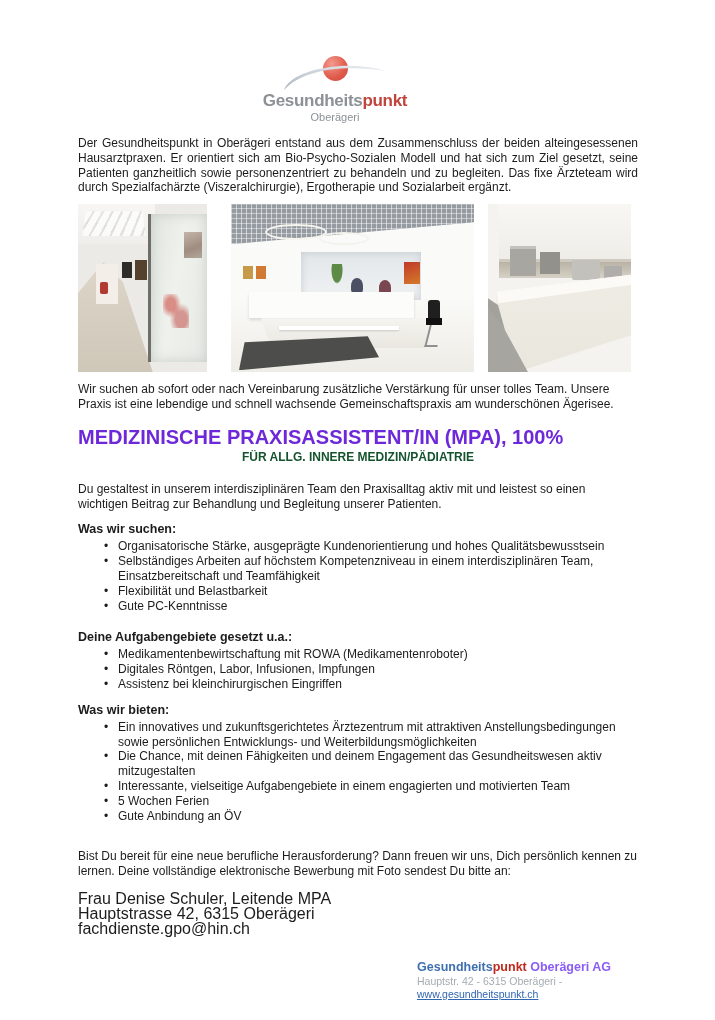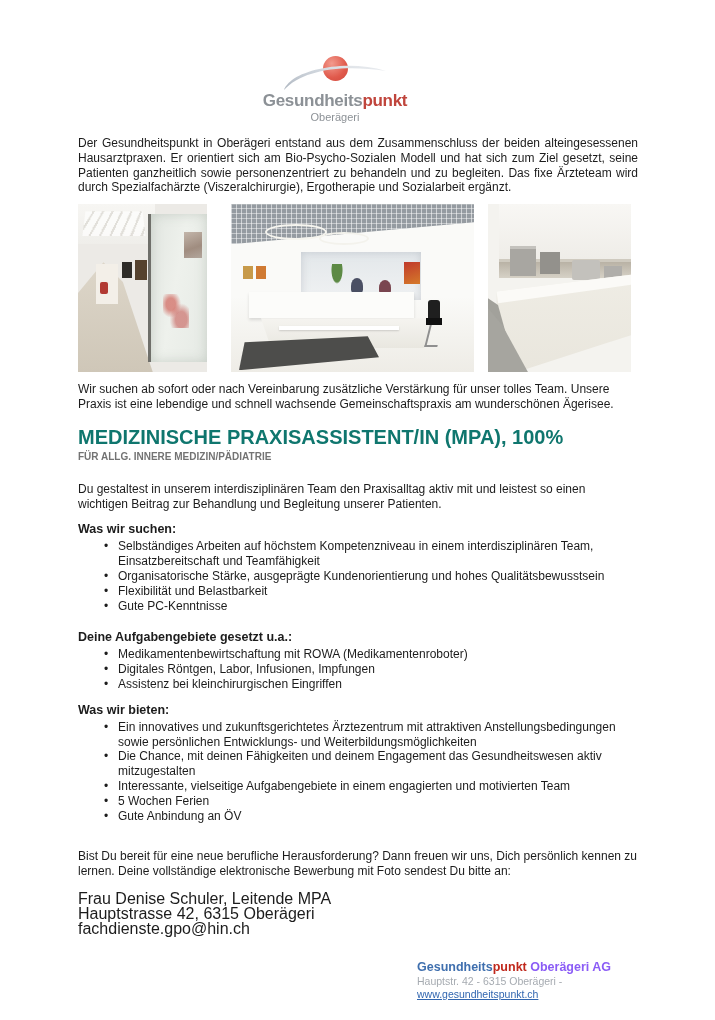--- a/index.html
+++ b/index.html
@@ -17,22 +17,22 @@
   .logo-brand { font-size:17px; font-weight:700; letter-spacing:-0.3px; line-height:17px; }
   .logo-brand .g1 { color:#8c9196; }
   .logo-brand .g2 { color:#c0453c; }
   .logo-loc { font-size:11px; color:#8c9196; margin-top:2px; }
 
   
   p.body { font-size:12px; line-height:14.8px; }
   .justify { text-align:justify; }
   .intro { margin-top:13px; }
   .team-para { margin-top:10px; }
-  h1.job-title { margin-top:14px; font-size:20px; line-height:23px; font-weight:700; color:#0f766e; letter-spacing:0; }
-  h2.job-subtitle { font-size:10px; line-height:16px; font-weight:700; color:#737373; }
+  h1.job-title { margin-top:14px; font-size:20px; line-height:23px; font-weight:700; color:#6d28d9; letter-spacing:0; }
+  h2.job-subtitle { font-size:12px; line-height:16px; font-weight:700; color:#14532d;text-align:center; }
   .role-para { margin-top:17px; }
   .section { margin-top:11px; }
   .section-h { font-size:12.5px; font-weight:700; line-height:15px; }
   ul.bullets { list-style:none; margin-top:2px; }
   ul.bullets li { position:relative; font-size:12px; line-height:14.8px; padding-left:40px; }
   ul.bullets li::before { content:"\2022"; position:absolute; left:26px; top:0; font-size:12px; }
   .sec-gap { margin-top:17px; }
   .closing-para { margin-top:26px; }
   .contact { margin-top:13px; font-size:16px; line-height:14.8px; }
 
@@ -208,22 +208,22 @@
     <p class="body team-para">Wir suchen ab sofort oder nach Vereinbarung zusätzliche Verstärkung für unser tolles Team. Unsere Praxis ist eine lebendige und schnell wachsende Gemeinschaftspraxis am wunderschönen Ägerisee.</p>
 
     <h1 class="job-title">MEDIZINISCHE PRAXISASSISTENT/IN (MPA), 100%</h1>
     <h2 class="job-subtitle">FÜR ALLG. INNERE MEDIZIN/PÄDIATRIE</h2>
 
     <p class="body role-para">Du gestaltest in unserem interdisziplinären Team den Praxisalltag aktiv mit und leistest so einen wichtigen Beitrag zur Behandlung und Begleitung unserer Patienten.</p>
 
     <div class="section">
       <div class="section-h">Was wir suchen:</div>
       <ul class="bullets">
+          <li>Organisatorische Stärke, ausgeprägte Kundenorientierung und hohes Qualitätsbewusstsein</li>
           <li>Selbständiges Arbeiten auf höchstem Kompetenzniveau in einem interdisziplinären Team, Einsatzbereitschaft und Teamfähigkeit</li>
-          <li>Organisatorische Stärke, ausgeprägte Kundenorientierung und hohes Qualitätsbewusstsein</li>
           <li>Flexibilität und Belastbarkeit</li>
           <li>Gute PC-Kenntnisse</li>
         </ul>
     </div>
 
     <div class="section sec-gap">
       <div class="section-h">Deine Aufgabengebiete gesetzt u.a.:</div>
       <ul class="bullets">
           <li>Medikamentenbewirtschaftung mit ROWA (Medikamentenroboter)</li>
           <li>Digitales Röntgen, Labor, Infusionen, Impfungen</li>

